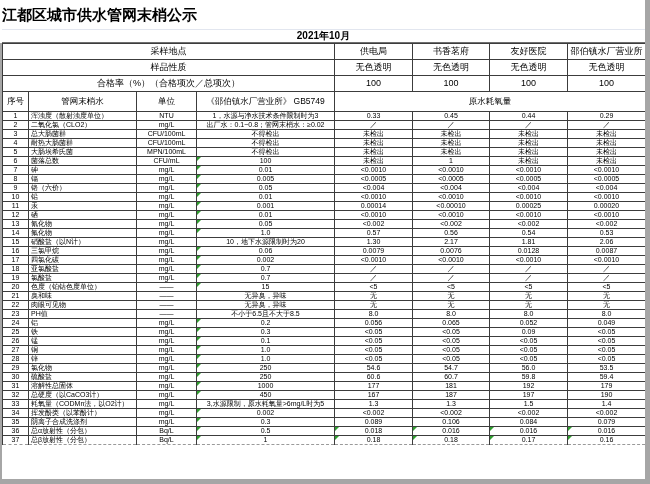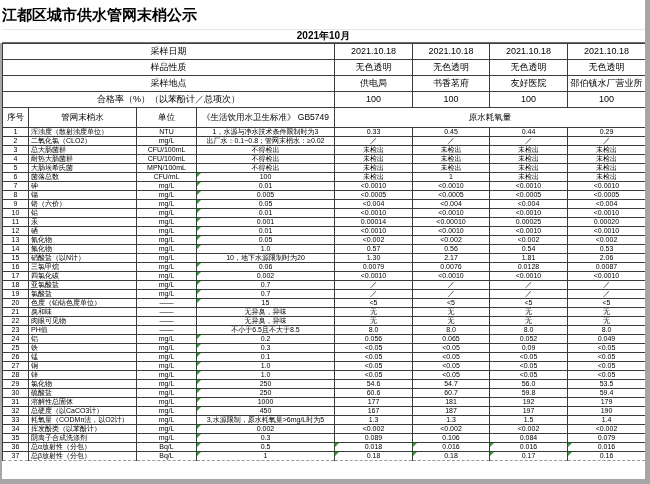--- a/index.html
+++ b/index.html
@@ -59,54 +59,47 @@
         <col style="width:108px">
         <col style="width:60px">
         <col style="width:138px">
       <col style="width:78px">
         <col style="width:77px">
         <col style="width:78px">
         <col style="width:78px">
     </colgroup>
     <tbody>
         <tr class="info-row">
-          <td colspan="4">采样日期</td>
-          <td>2021.10.18</td>
-          <td>2021.10.18</td>
-          <td>2021.10.18</td>
-          <td>2021.10.18</td>
+          <td colspan="4">采样地点</td>
+          <td>供电局</td>
+          <td>书香茗府</td>
+          <td>友好医院</td>
+          <td>邵伯镇水厂营业所</td>
         </tr>
         <tr class="info-row">
           <td colspan="4">样品性质</td>
           <td>无色透明</td>
           <td>无色透明</td>
           <td>无色透明</td>
           <td>无色透明</td>
         </tr>
         <tr class="info-row">
-          <td colspan="4">采样地点</td>
-          <td>供电局</td>
-          <td>书香茗府</td>
-          <td>友好医院</td>
-          <td>邵伯镇水厂营业所</td>
-        </tr>
-        <tr class="info-row">
-          <td colspan="4">合格率（%）（以苯酚计／总项次）</td>
+          <td colspan="4">合格率（%）（合格项次／总项次）</td>
           <td>100</td>
           <td>100</td>
           <td>100</td>
           <td>100</td>
         </tr>
       </tbody>
     <tbody>
       <tr class="hdr-row">
         <td>序号</td>
         <td>管网末梢水</td>
         <td>单位</td>
-        <td>《生活饮用水卫生标准》 GB5749</td>
+        <td>《邵伯镇水厂营业所》 GB5749</td>
         <td colspan="4">原水耗氧量</td>
       </tr>
     </tbody>
     <tbody>
         <tr class="data-row">
           <td>1</td>
           <td class="item-cell">浑浊度（散射浊度单位）</td>
           <td>NTU</td>
           <td>1，水源与净水技术条件限制时为3</td>
           <td>0.33</td>

